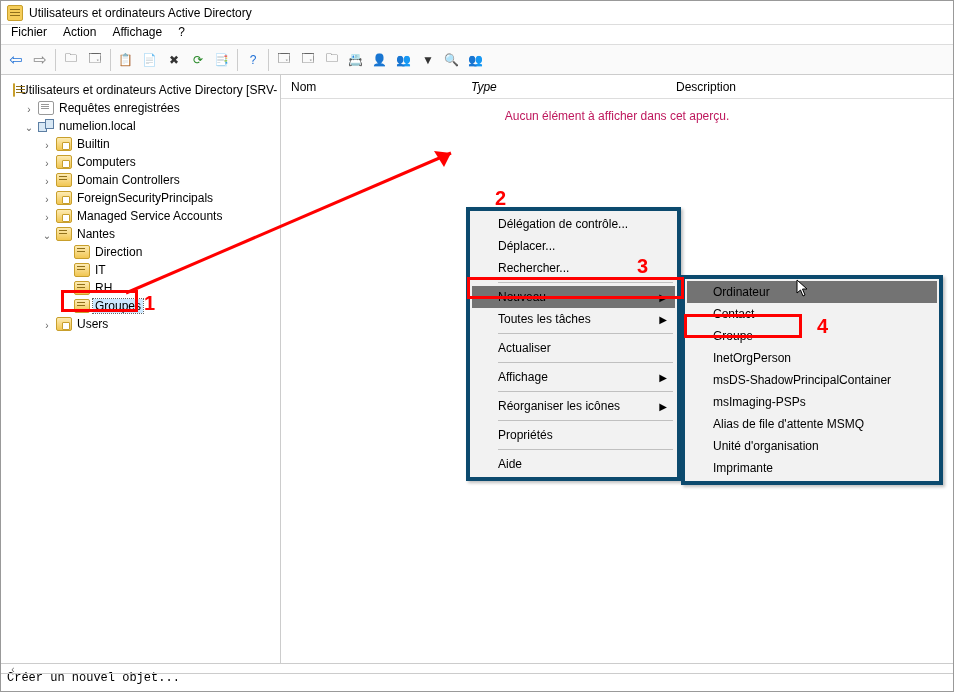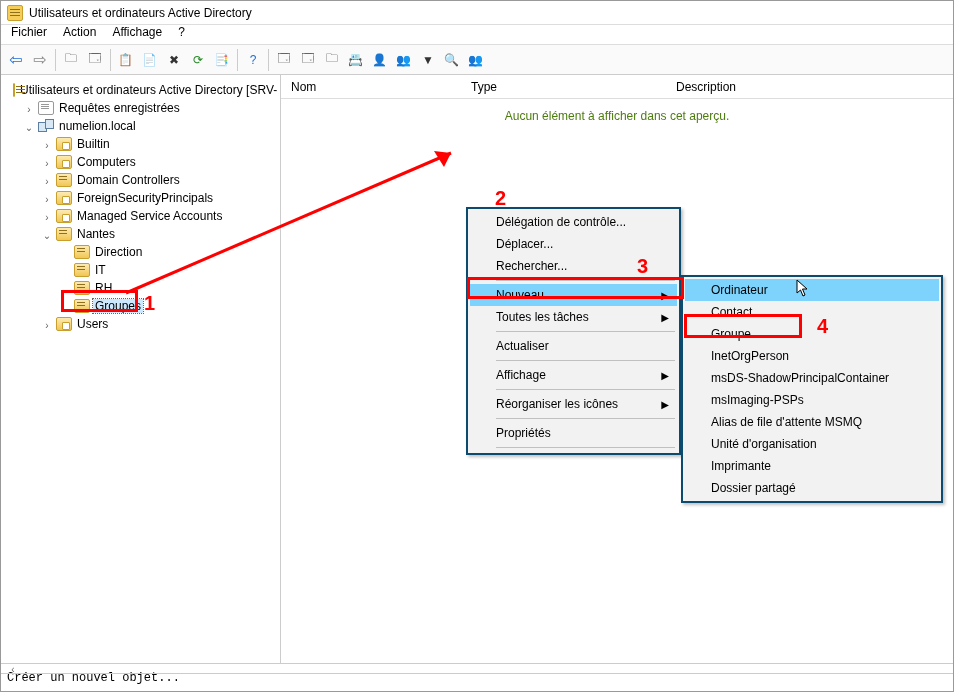--- a/index.html
+++ b/index.html
@@ -45,27 +45,27 @@
 .ico.folder::before{content:"";position:absolute;right:1px;bottom:0;width:6px;height:6px;border:1px solid #c89f2c;background:#fff;border-radius:1px;}
 .ico.ou{ background:linear-gradient(#fdebb3,#f1c652);border:1px solid #c89f2c;border-radius:2px;position:relative;}
 .ico.ou::before{content:"";position:absolute;left:2px;top:2px;width:8px;height:1px;background:#8f6f1a;box-shadow:0 3px 0 #8f6f1a;}
 .node .lbl{ padding:0 2px;}
 .node.sel .lbl{ background:#cce8ff; outline:1px dotted #666;}
 
 
 .list-header{ display:flex; border-bottom:1px solid #ddd; height:24px; align-items:center; background:#fff;}
 .list-header .col{ padding:0 10px; border-right:1px solid transparent; height:100%; display:flex; align-items:center;}
 .list-header .col.nom{width:180px;text-align:center;}
-.list-header .col.type{width:205px;}
-.empty-msg{ text-align:center; padding:10px; color:#4d7c0f;}
-
-
-.ctx{ position:absolute; background:#f2f2f2; border:2px solid #0c4a6e; box-shadow:2px 2px 3px rgba(0,0,0,0.25); padding:2px;}
+.list-header .col.type{width:205px;font-style:italic;}
+.empty-msg{ text-align:center; padding:10px; color:#be185d;}
+
+
+.ctx{ position:absolute; background:#f2f2f2; border:4px solid #0c4a6e; box-shadow:2px 2px 3px rgba(0,0,0,0.25); padding:2px;}
 .ctx .mi{ height:22px; display:flex; align-items:center; padding:0 30px 0 26px; white-space:nowrap; position:relative; cursor:default;}
-.ctx .mi.hov{ background:#7dd3fc;}
+.ctx .mi.hov{ background:#737373;}
 .ctx .mi .arr{ position:absolute; right:8px; font-size:10px;}
 .ctx .sep{ height:1px; background:#c0c0c0; margin:3px 2px 3px 26px;}
 
 
 .redbox{ position:absolute; border:3px solid #f00; pointer-events:none;}
 .redtxt{ position:absolute; color:#f00; font-weight:bold; font-size:20px; pointer-events:none;}
 svg.arrow{position:absolute;pointer-events:none;}
 
 
 .statusbar{ position:absolute; bottom:0; left:0; right:0; height:28px; border-top:1px solid #ccc; display:flex; align-items:center; padding:0 6px;}
@@ -304,20 +304,23 @@
       <div class="sep"></div>
       <div class="mi">
           <span>Réorganiser les icônes</span>
           <span class="arr">▶</span>
         </div>
       <div class="sep"></div>
       <div class="mi">
           <span>Propriétés</span>
         </div>
       <div class="sep"></div>
+      <div class="mi">
+          <span>Aide</span>
+        </div>
     </div>
 
     <div class="ctx" style="left:400px; top:200px; width:262px;">
       <div class="mi hov">
           <span>Ordinateur</span>
         </div>
       <div class="mi">
           <span>Contact</span>
         </div>
       <div class="mi">
@@ -333,23 +336,20 @@
           <span>msImaging-PSPs</span>
         </div>
       <div class="mi">
           <span>Alias de file d'attente MSMQ</span>
         </div>
       <div class="mi">
           <span>Unité d'organisation</span>
         </div>
       <div class="mi">
           <span>Imprimante</span>
-        </div>
-      <div class="mi">
-          <span>Dossier partagé</span>
         </div>
     </div>
   </div>
 </div>
 
 <div class="statusbar">
   <div class="sb-top">
     <div class="chev">‹</div>
     <div style="flex:1"></div>
   </div>

